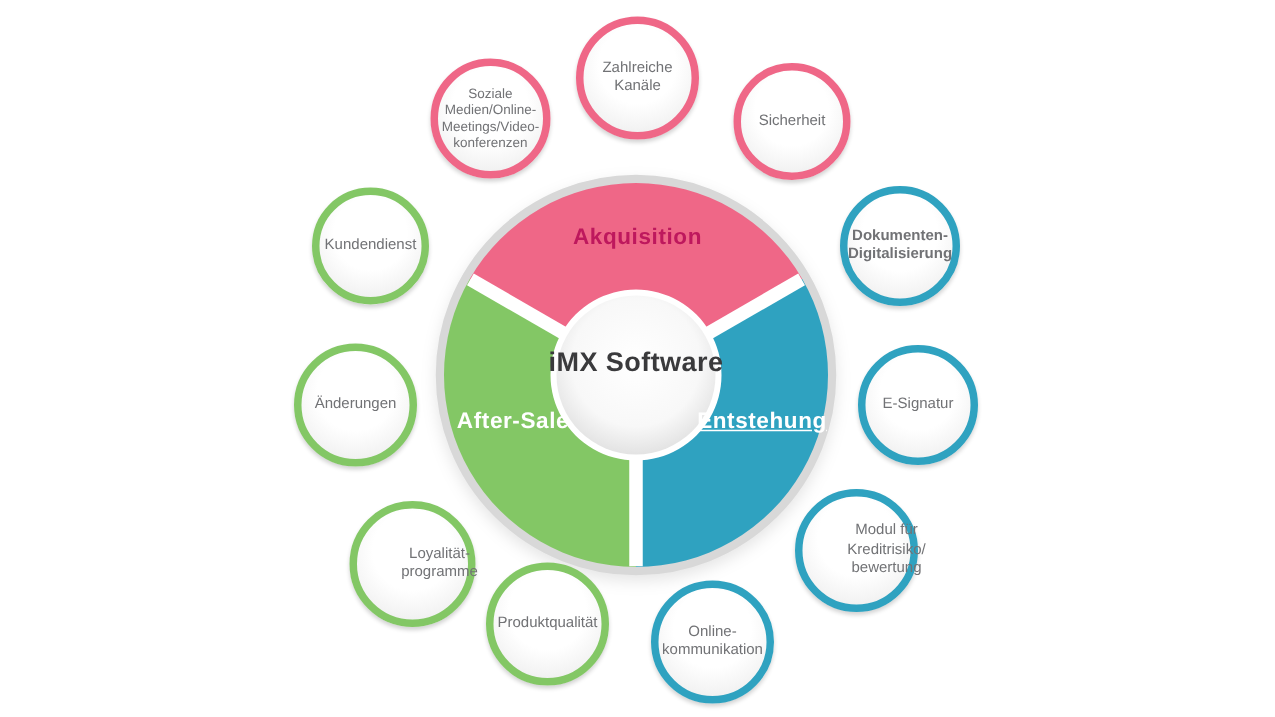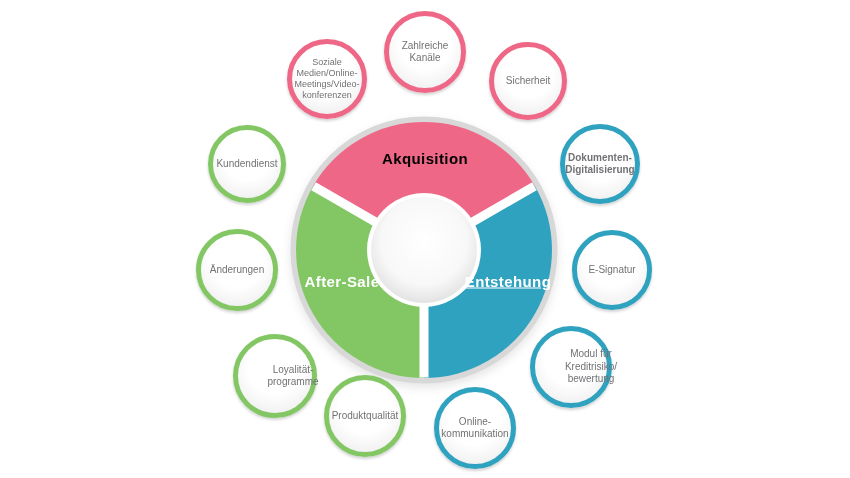--- a/index.html
+++ b/index.html
@@ -67,24 +67,25 @@
       <circle cx="424" cy="250" r="130.5" fill="#ffffff" stroke="#d8d8d8" stroke-width="6"></circle>
       <path d="M 313.1487483155919 186 A 128 128 0 0 1 534.8512516844081 185.99999999999994 L 473.363448015713 221.49999999999997 A 57 57 0 0 0 374.636551984287 221.5 Z" fill="#ef6787"></path>
       <path d="M 534.8512516844081 185.99999999999994 A 128 128 0 0 1 424.00000000000006 378 L 424 307 A 57 57 0 0 0 473.363448015713 221.49999999999997 Z" fill="#2fa2c0"></path>
       <path d="M 424 378 A 128 128 0 0 1 313.1487483155919 186 L 374.636551984287 221.5 A 57 57 0 0 0 424 307 Z" fill="#83c765"></path>
       <line x1="424" y1="250" x2="424" y2="377.5" stroke="#ffffff" stroke-width="9"></line>
       <line x1="424" y1="250" x2="313.5817610174841" y2="186.25" stroke="#ffffff" stroke-width="9"></line>
       <line x1="424" y1="250" x2="534.4182389825158" y2="186.24999999999994" stroke="#ffffff" stroke-width="9"></line>
       <circle cx="424" cy="250" r="53" fill="url(#ccg)"></circle>
     </svg>
   <div id="segment-labels">
-      <div class="seg-label" style="left: 425px; top: 158px; color: #000000;">Akquisition</div>
+      <div class="seg-label" style="left: 425px; top: 158px; color: #be185d;">Akquisition</div>
       <div class="seg-label" style="left: 508px; top: 281px; color: rgb(255, 255, 255); text-decoration: underline;">Entstehung</div>
       <div class="seg-label" style="left: 342px; top: 281px; color: rgb(255, 255, 255);">After-Sale</div>
     </div>
+  <div class="center-label" id="center-label" style="left: 424px; top: 242px; color: rgb(58, 58, 60);">iMX Software</div>
   <div id="satellites">
       <div class="sat" style="left: 384px; top: 11px; width: 82px; height: 82px; border-width: 5px; border-color: rgb(239, 103, 135);">
         <div class="sat-text" style="color: rgb(113, 114, 117); font-size: 10px;">
           <div>Zahlreiche</div>
           <div>Kanäle</div>
         </div>
       </div>
       <div class="sat" style="left: 287px; top: 39px; width: 80px; height: 80px; border-width: 5px; border-color: rgb(239, 103, 135);">
         <div class="sat-text" style="color: rgb(113, 114, 117); font-size: 9px;">
           <div>Soziale</div>

